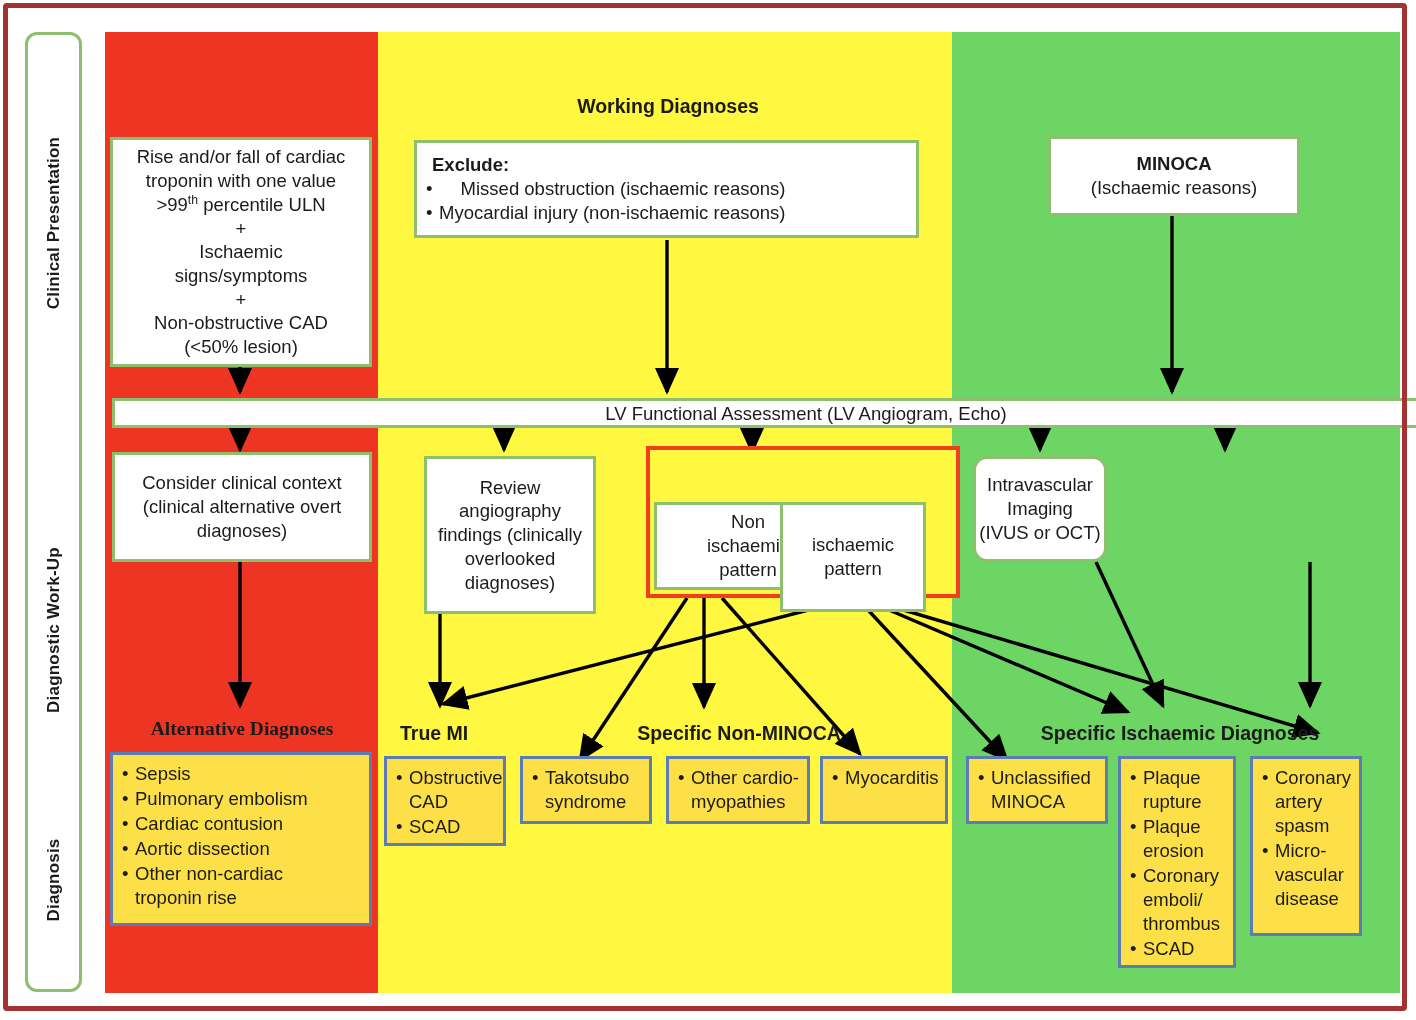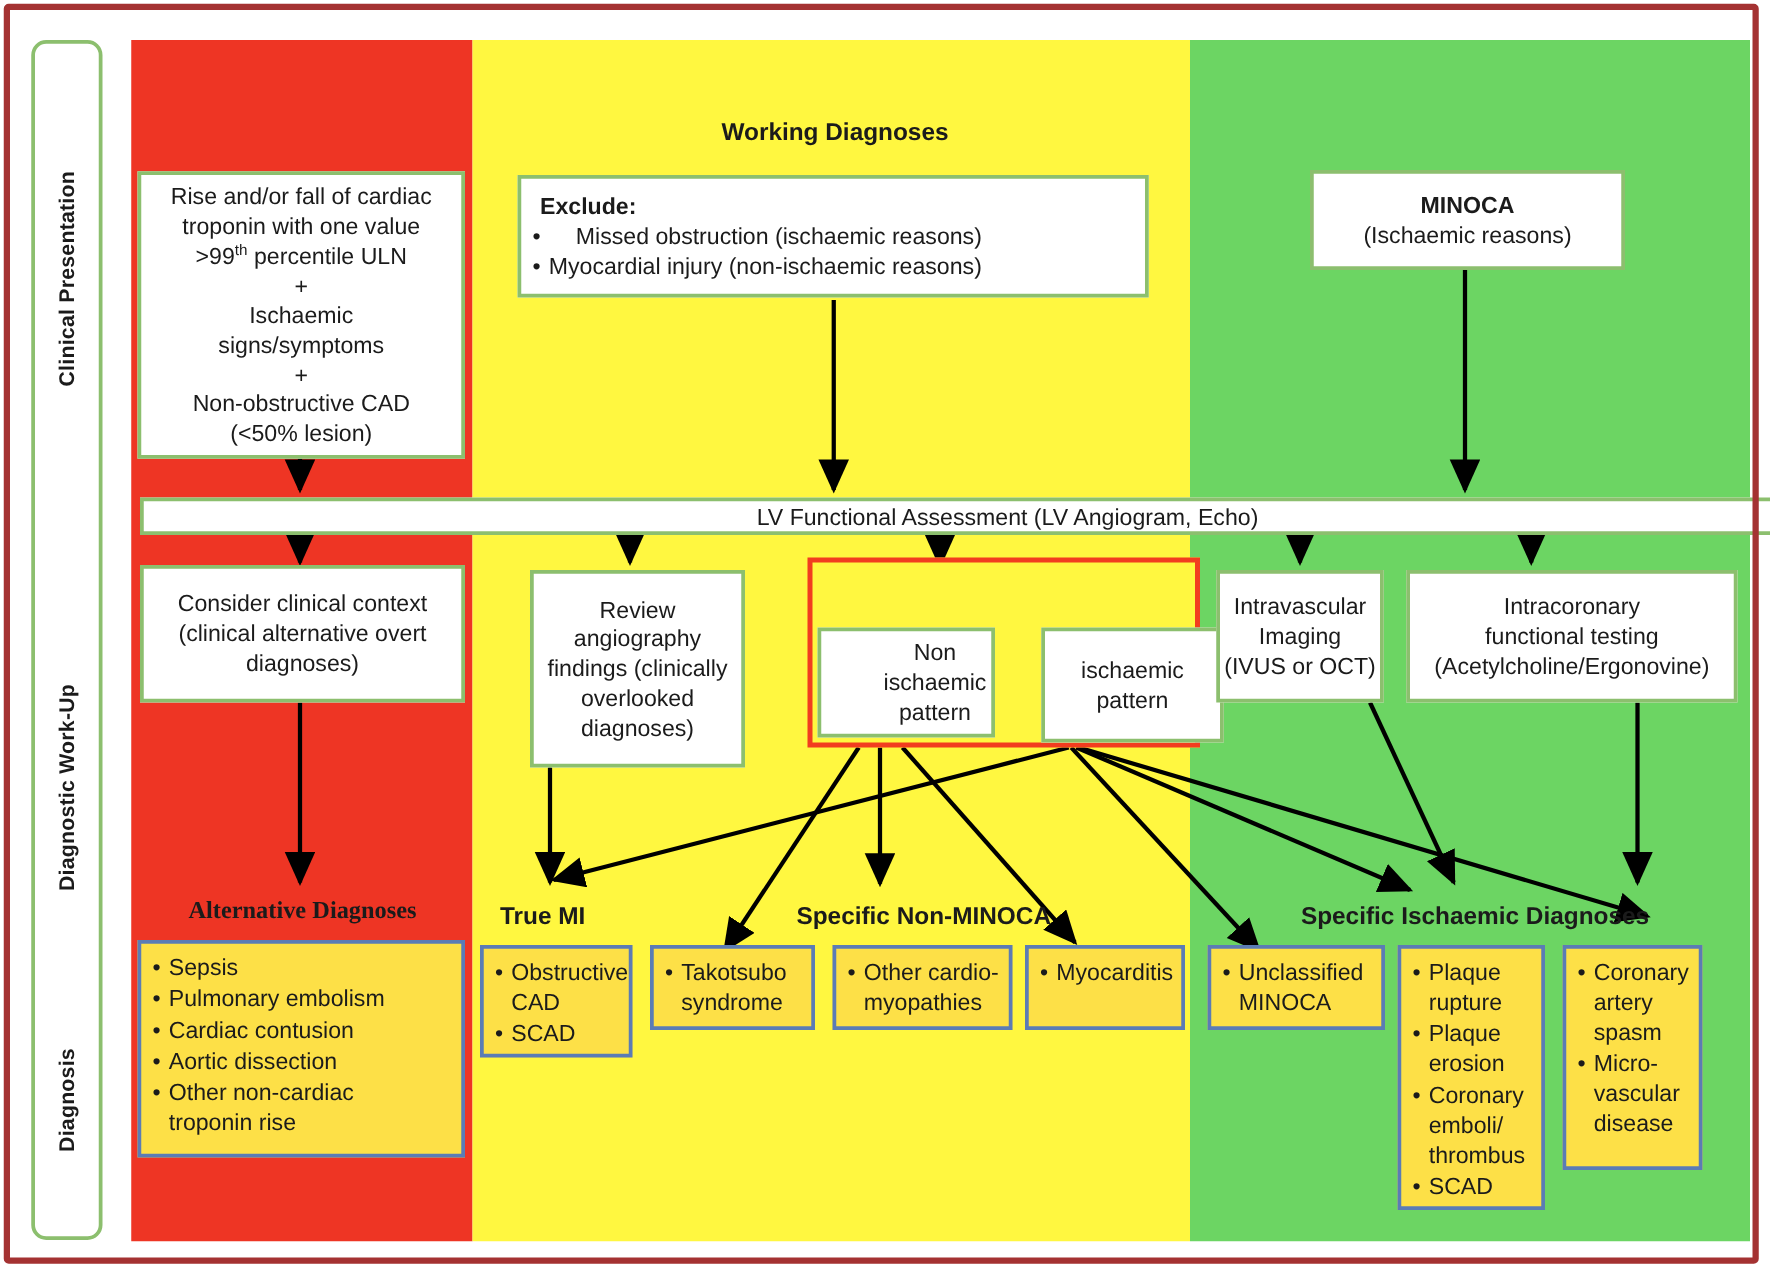--- a/index.html
+++ b/index.html
@@ -160,36 +160,31 @@
     <div>findings (clinically</div>
     <div>overlooked</div>
     <div>diagnoses)</div>
   </div>
 
   <div id="cmr-group" style="left:646px;top:446px;width:314px;height:152px;"></div>
   <div class="box center" style="left:654px;top:502px;width:142px;height:88px;padding-left:46px;">
     <div>Non ischaemic</div>
     <div>pattern</div>
   </div>
-  <div class="box center" style="left:833px;top:502px;width:146px;height:92px;">
+  <div class="box center" style="left:780px;top:502px;width:146px;height:110px;">
     <div>ischaemic</div>
     <div>pattern</div>
   </div>
 
-  <div class="box center" style="left:973px;top:456px;width:134px;height:106px;padding:2px;">
+  <div class="box center" style="left:973px;top:456px;width:134px;height:106px;padding:2px;border-radius:14px;">
     <div>Intravascular</div>
     <div>Imaging</div>
     <div>(IVUS or OCT)</div>
   </div>
 
-  <div class="box center" style="left:1125px;top:456px;width:265px;height:106px;padding:2px;">
-    <div>Intracoronary</div>
-    <div>functional testing</div>
-    <div>(Acetylcholine/Ergonovine)</div>
-  </div>
 
   <div class="caption" style="left:110px;top:718px;width:264px;font-family:Liberation Serif, serif;">Alternative Diagnoses</div>
   <div class="caption" style="left:400px;top:722px;">True MI</div>
   <div class="caption" style="left:620px;top:722px;width:238px;">Specific Non-MINOCA</div>
   <div class="caption" style="left:1020px;top:722px;width:320px;">Specific Ischaemic Diagnoses</div>
 
   <div class="gbox" style="left:110px;top:752px;width:262px;height:174px;">
     <ul>
       <li><span>Sepsis</span></li>
       <li><span>Pulmonary embolism</span></li>

